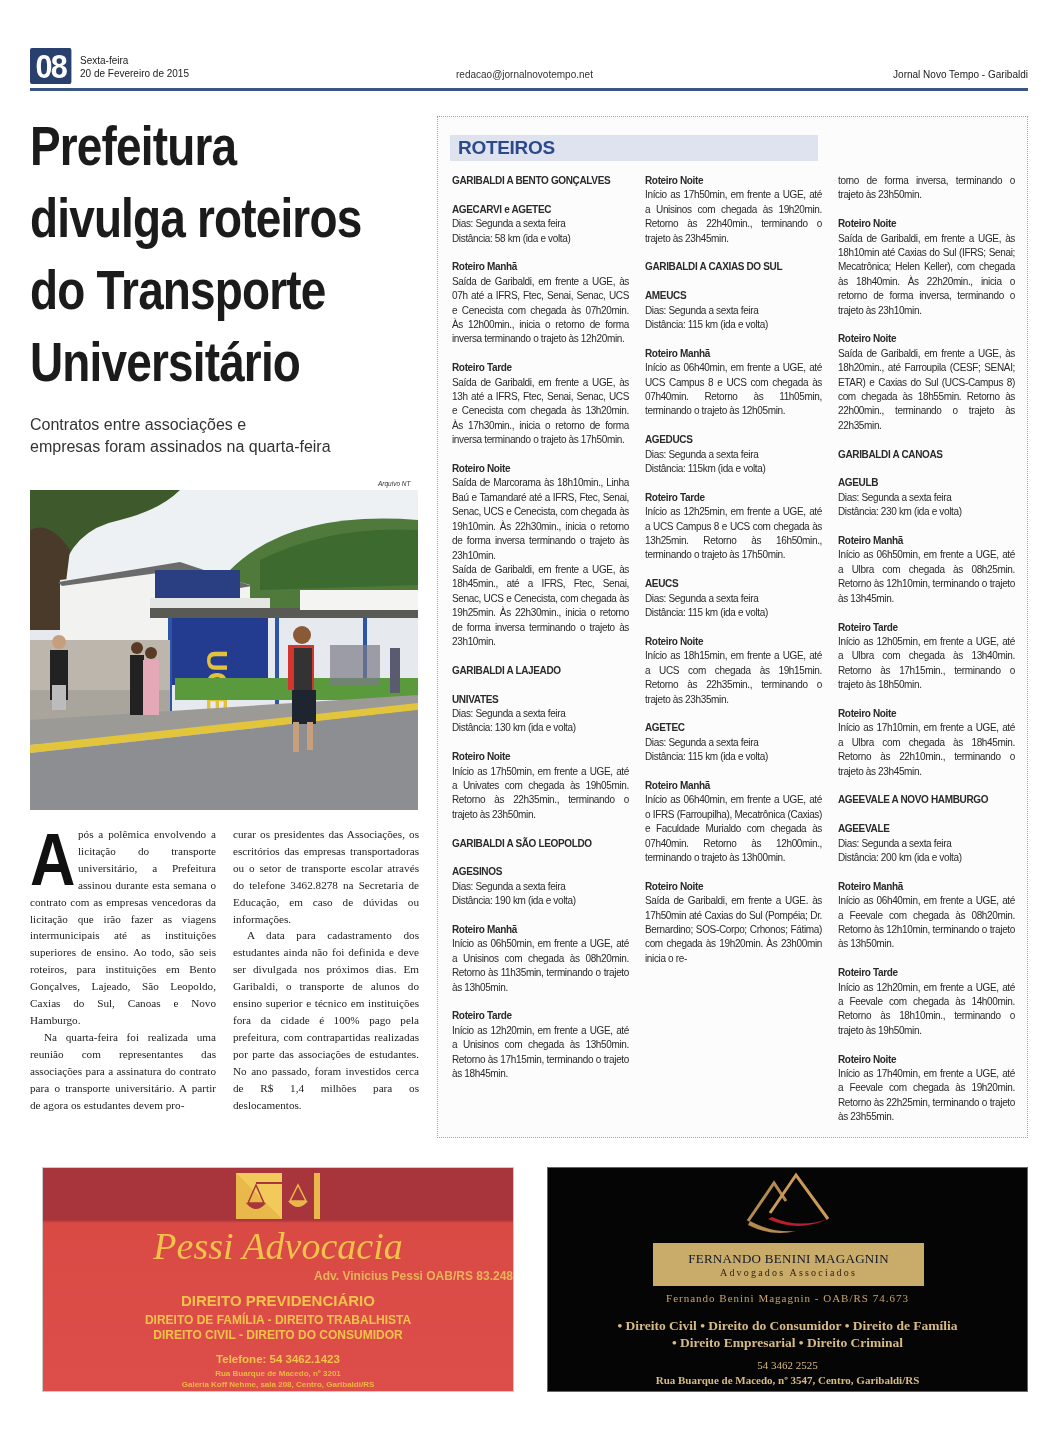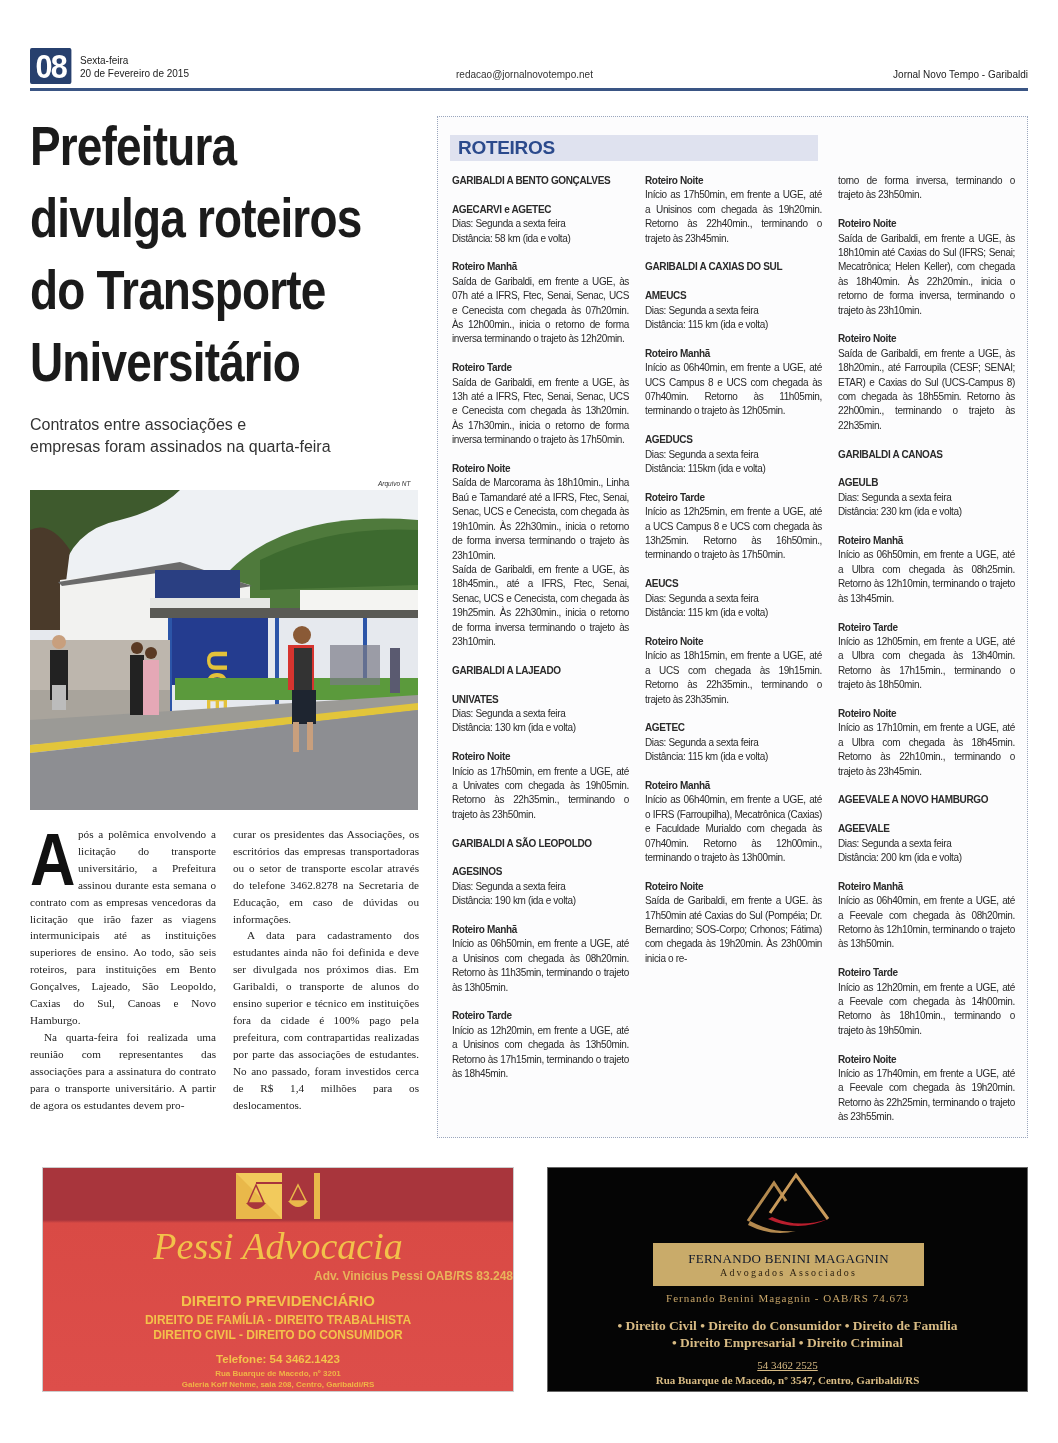--- a/index.html
+++ b/index.html
@@ -74,21 +74,21 @@
   .ad-benini { position: absolute; left: 547px; top: 1167px; width: 481px; height: 225px; background: #050505;
     border: 1px solid #666; overflow: hidden; font-family: "Liberation Serif", serif; }
   .ad-benini .logo { position: absolute; left: 196px; top: 3px; width: 90px; height: 68px; }
   .ad-benini .plate { position: absolute; left: 105px; top: 75px; width: 271px; height: 43px; background: #c9ab6a; }
   .ad-benini .plate .n { position: absolute; left: 0; width: 100%; text-align: center; top: 8px; font-size: 13px; color: #0f172a; letter-spacing: 0.3px; }
   .ad-benini .plate .s { position: absolute; left: 0; width: 100%; text-align: center; top: 24px; font-size: 10px; color: #2a1f10; letter-spacing: 2.2px; }
   .ad-benini .oab { position: absolute; left: 0; width: 100%; text-align: center; top: 124px; font-size: 11px; color: #c7a467; letter-spacing: 1px; }
   .ad-benini .area { position: absolute; left: 0; width: 100%; text-align: center; font-size: 13.5px; font-weight: bold; color: #d8bb84; }
   .ad-benini .ar1 { top: 150px; }
   .ad-benini .ar2 { top: 167px; }
-  .ad-benini .tel { position: absolute; left: 0; width: 100%; text-align: center; top: 191px; font-size: 11px; color: #d8bb84; text-decoration: underline; }
+  .ad-benini .tel { position: absolute; left: 0; width: 100%; text-align: center; top: 191px; font-size: 11px; color: #d8bb84; }
   .ad-benini .addr { position: absolute; left: 0; width: 100%; text-align: center; top: 206px; font-size: 11px; font-weight: bold; color: #d8bb84; }
 </style>
 </head>
 <body>
 
 <div class="masthead">
   <div class="page-num">08</div>
   <div class="date-block">
     <div>Sexta-feira</div>
     <div>20 de Fevereiro de 2015</div>

